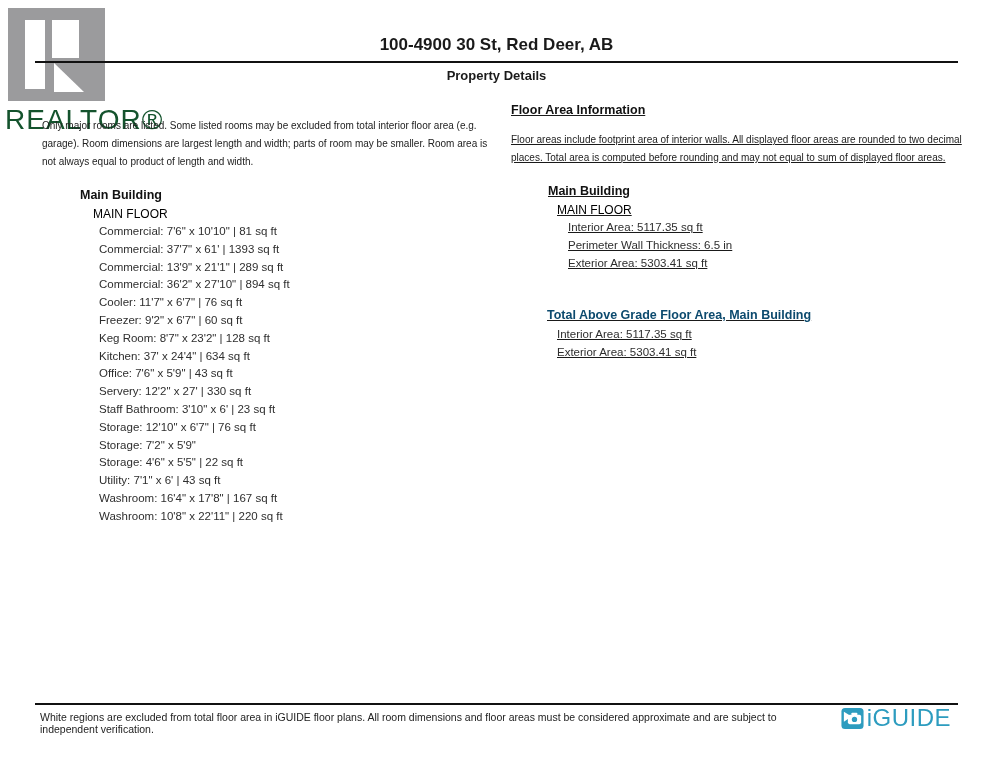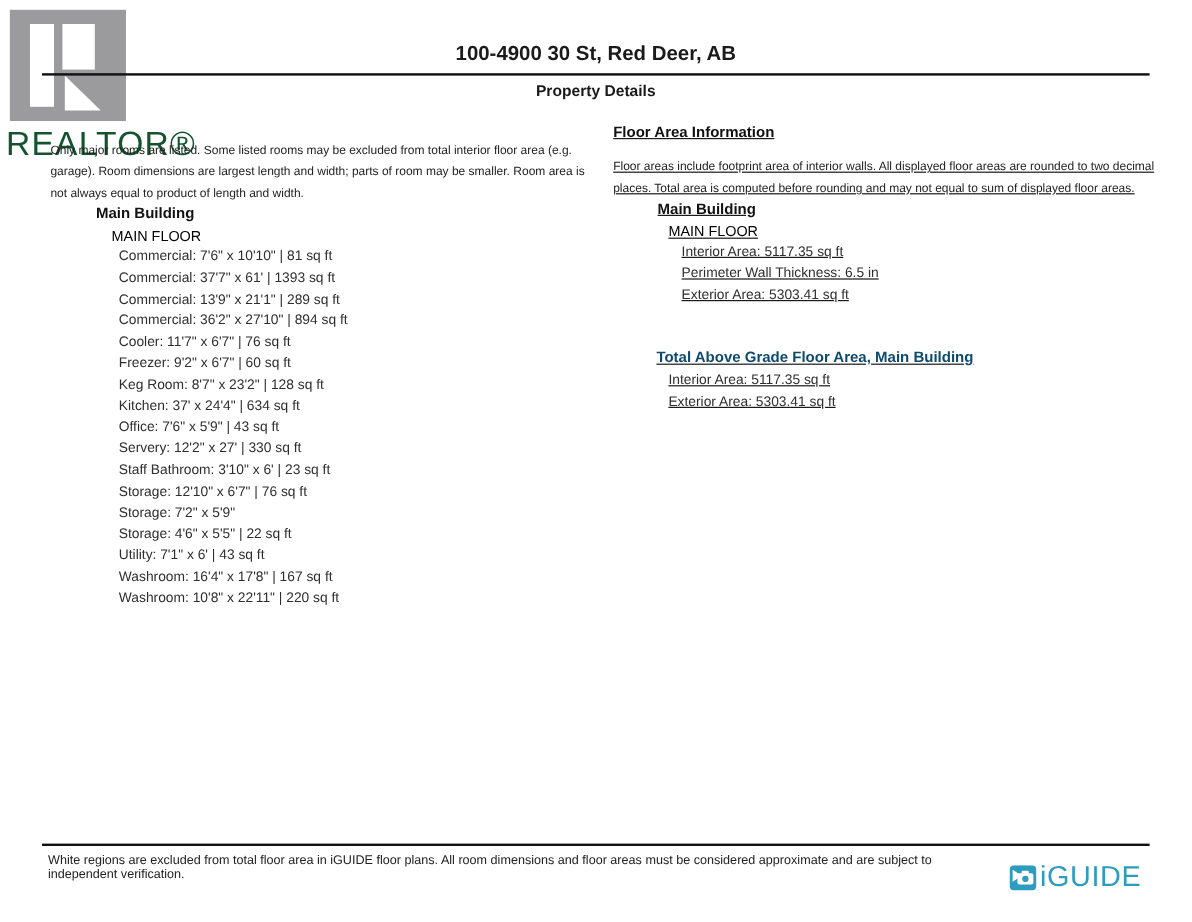--- a/index.html
+++ b/index.html
@@ -72,21 +72,21 @@
     font-weight: bold;
     color: #111111;
   }
   .section-desc {
     margin-top: 14px;
     font-size: 10px;
     line-height: 18px;
     color: #222222;
   }
 
-  .building-block { }
+  .building-block { margin-top: 17px; }
   .building-name {
     font-size: 12.5px;
     font-weight: bold;
     color: #111111;
   }
   .col-left  .building-name { margin-left: 38px; }
   .col-right .building-name { margin-left: 37px; }
   .floor-name {
     font-size: 12px;
     color: #000000;
@@ -135,21 +135,20 @@
     z-index: 2;
   }
   .brand {
     position: absolute;
     top: 706px;
     right: 42px;
     display: flex;
     align-items: center;
     gap: 3px;
     z-index: 2;
-    margin-top: 13px;
   }
   .brand-text {
     font-size: 24px;
     font-weight: 500;
     letter-spacing: 0.5px;
     line-height: 24px;
   }
 </style>
 </head>
 <body>

